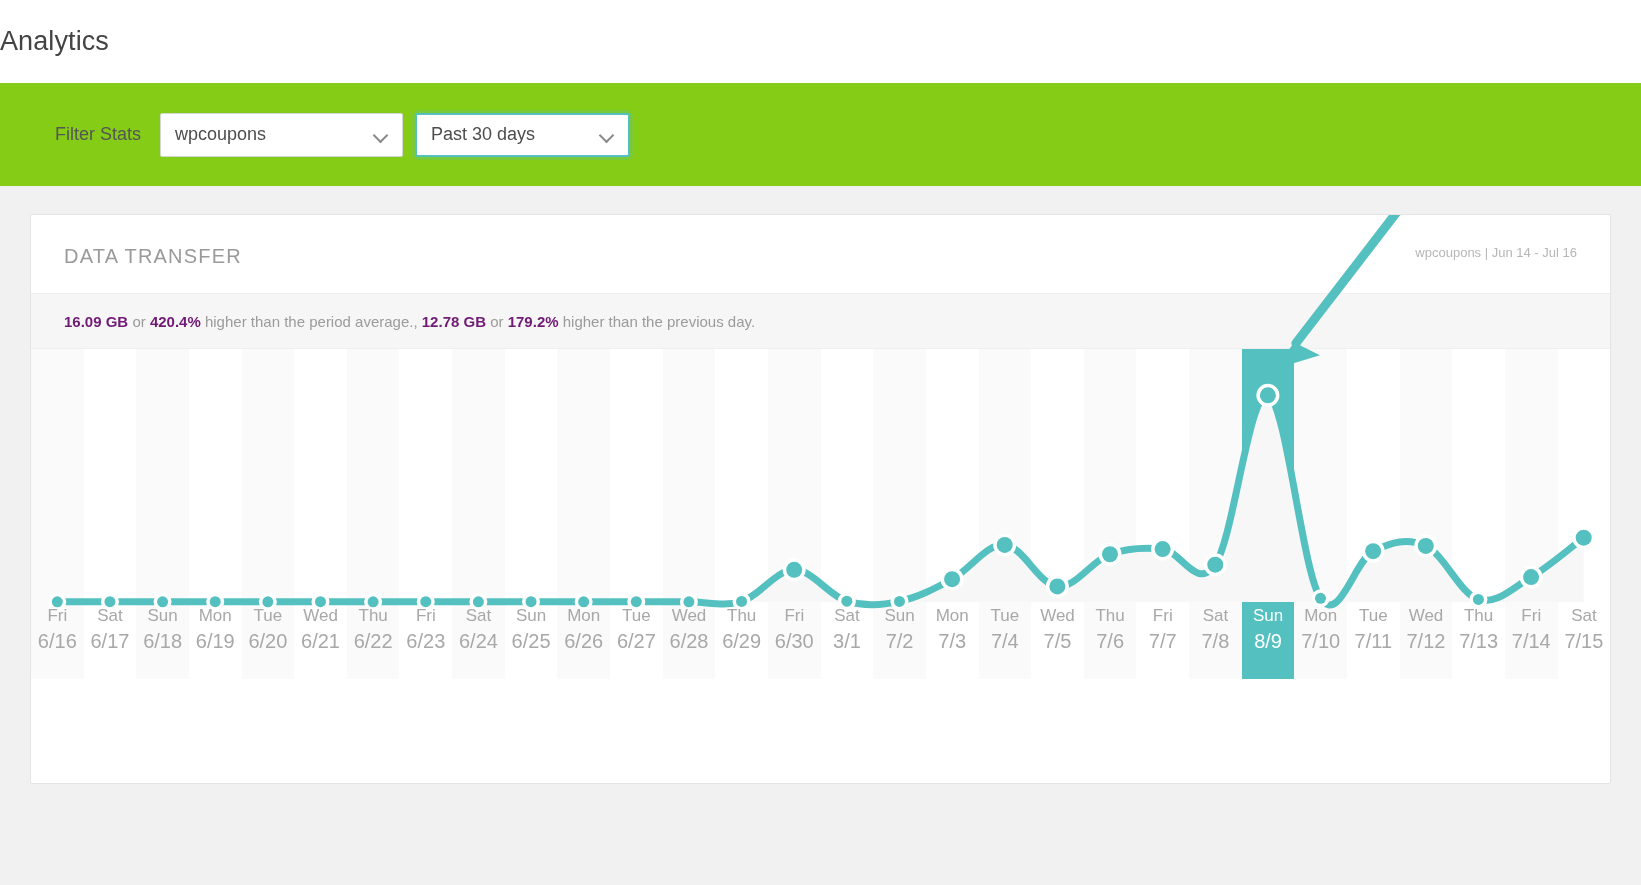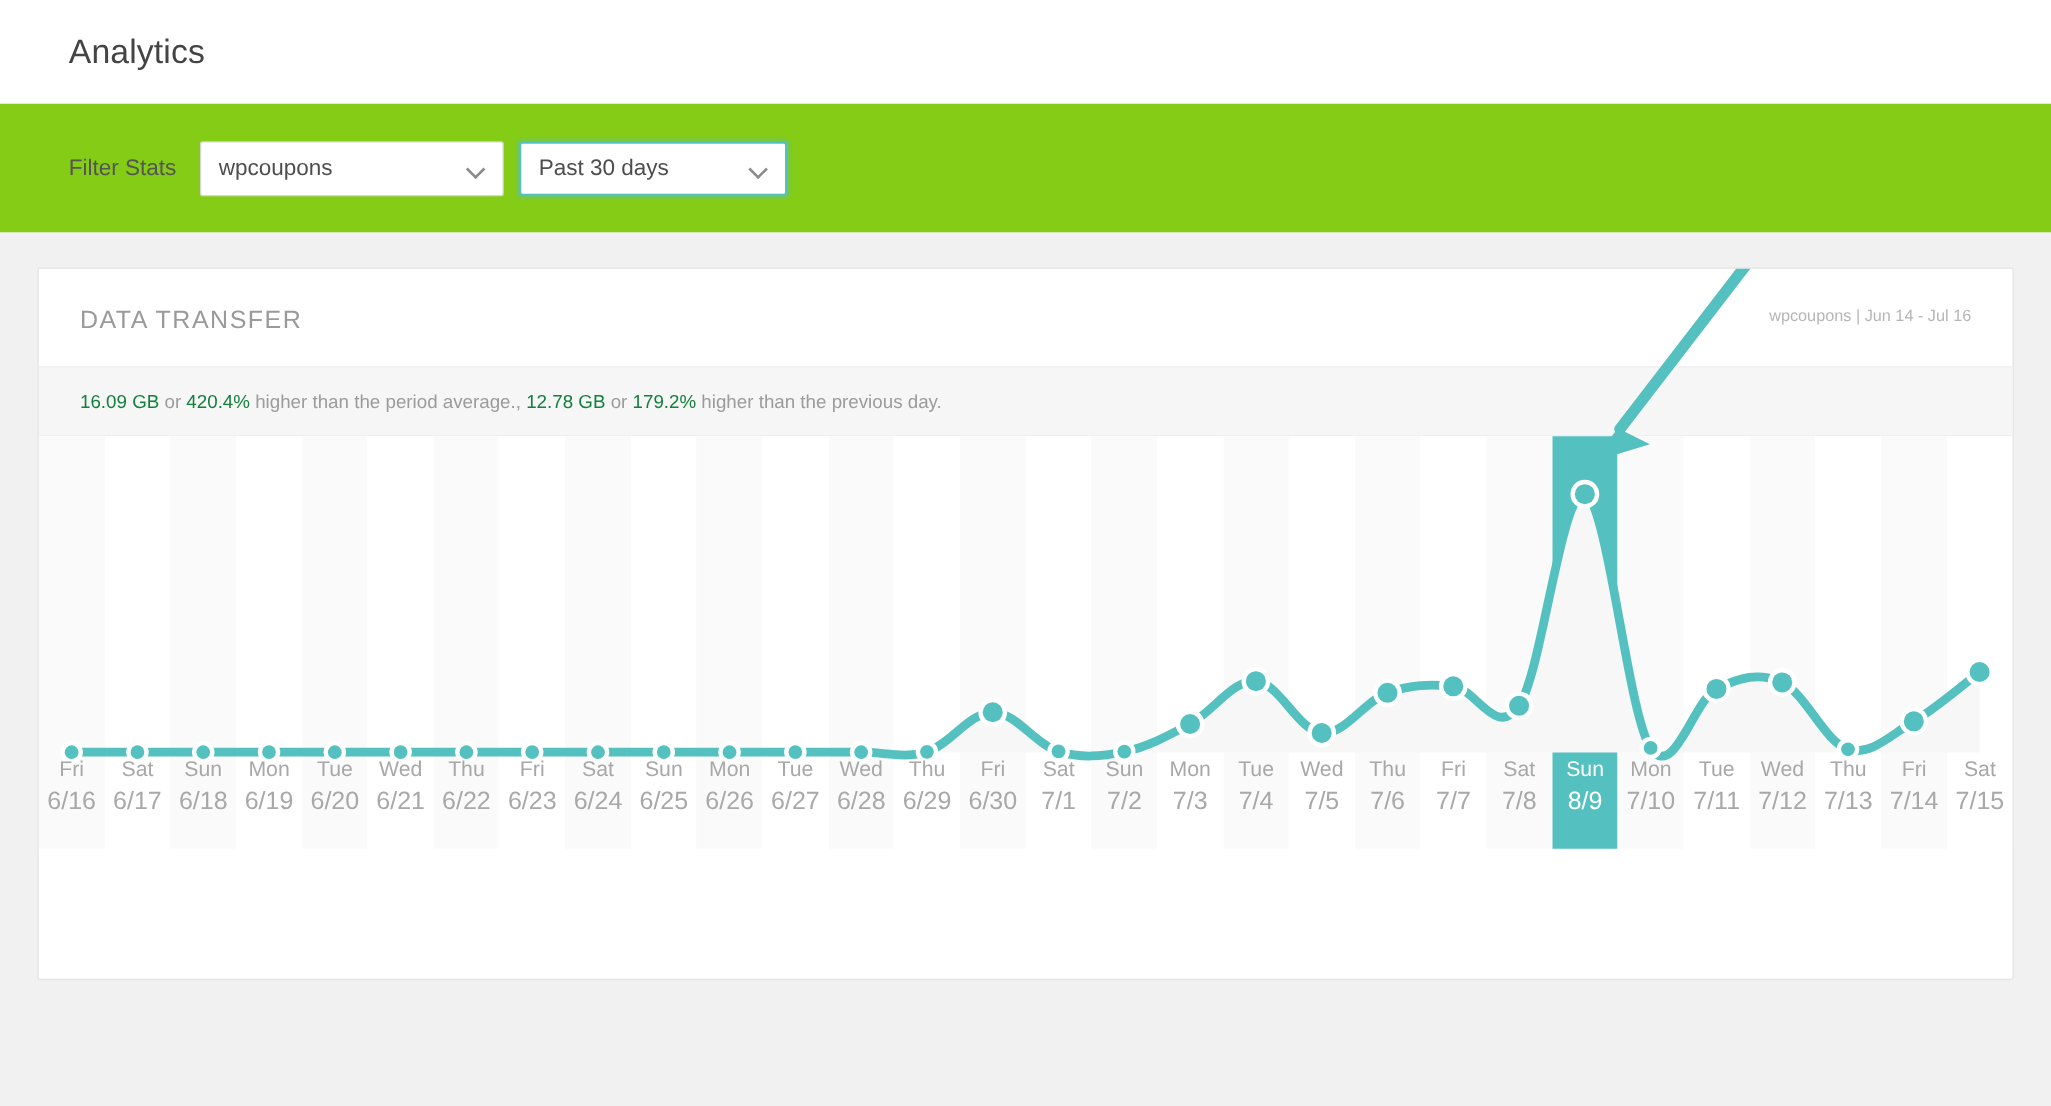--- a/index.html
+++ b/index.html
@@ -10,21 +10,20 @@
     font-family: "Liberation Sans", sans-serif;
     overflow: hidden;
   }
 
   
   .topbar {
     height: 83px;
     background: #ffffff;
     display: flex;
     align-items: center;
-    padding-left: 55px;
   }
   .page-title {
     font-size: 27px;
     color: #444444;
     font-weight: 400;
     letter-spacing: 0.1px;
   }
 
   
   .filterbar {
@@ -131,21 +130,21 @@
     background: #f6f6f6;
     border-top: 1px solid #efefef;
     border-bottom: 1px solid #efefef;
     height: 56px;
     display: flex;
     align-items: center;
     padding-left: 33px;
     font-size: 15px;
     color: #9b9b9b;
   }
-  .summary b { color: #15803d; font-weight: 400; }
+  .summary b { color: #701a75; font-weight: 700; }
 
   
   .chart {
     position: relative;
     height: 330px;
   }
   .stripes {
     position: absolute;
     left: 0; top: 0; right: 0; bottom: 0;
     display: flex;
@@ -384,21 +383,21 @@
           <div class="tick">
             <div>Thu</div>
             <div class="d2">6/29</div>
           </div>
           <div class="tick">
             <div>Fri</div>
             <div class="d2">6/30</div>
           </div>
           <div class="tick">
             <div>Sat</div>
-            <div class="d2">7/1</div>
+            <div class="d2">3/1</div>
           </div>
           <div class="tick">
             <div>Sun</div>
             <div class="d2">7/2</div>
           </div>
           <div class="tick">
             <div>Mon</div>
             <div class="d2">7/3</div>
           </div>
           <div class="tick">

